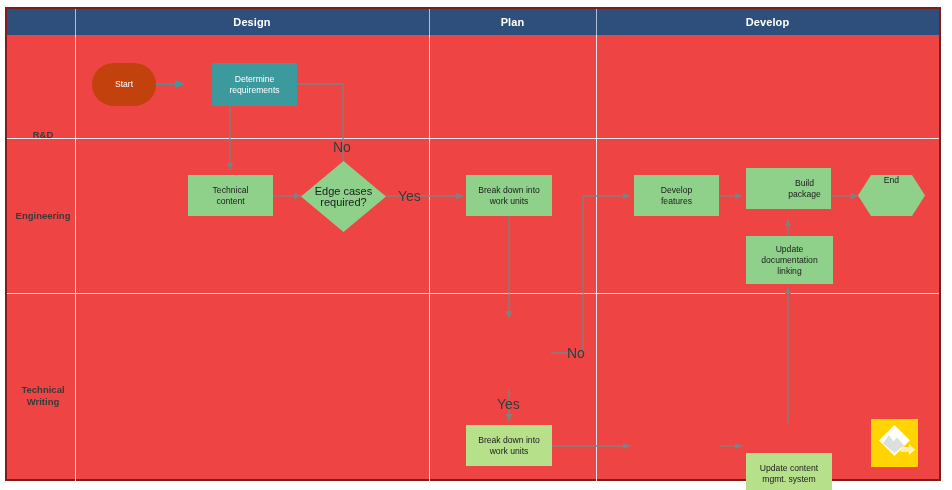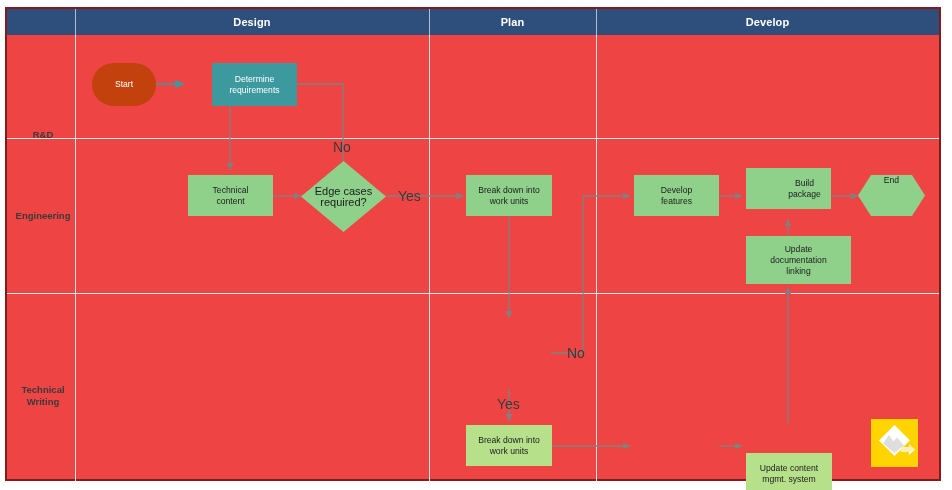--- a/index.html
+++ b/index.html
@@ -280,21 +280,21 @@
 
   <div class="hexagon" style="left:858px; top:175px; width:67px; height:41px;">
     <svg width="67" height="41" viewBox="0 0 67 41" xmlns="http://www.w3.org/2000/svg">
       <polygon points="13,0 54,0 67,20.5 54,41 13,41 0,20.5" fill="#8fd18b"></polygon>
     </svg>
     <div class="hex-txt">
       <span>End</span>
     </div>
   </div>
 
-  <div class="shape shape-proc-green" style="left:746px; top:236px; width:105px; height:48px;">
+  <div class="shape shape-proc-green" style="left:746px; top:236px; width:87px; height:48px;">
     <div>
       <span>Update</span><br>
       <span>documentation</span><br>
       <span>linking</span>
     </div>
   </div>
 
 
   <div class="shape shape-proc-green-lt" style="left:466px; top:425px; width:86px; height:41px;">
     <div>

